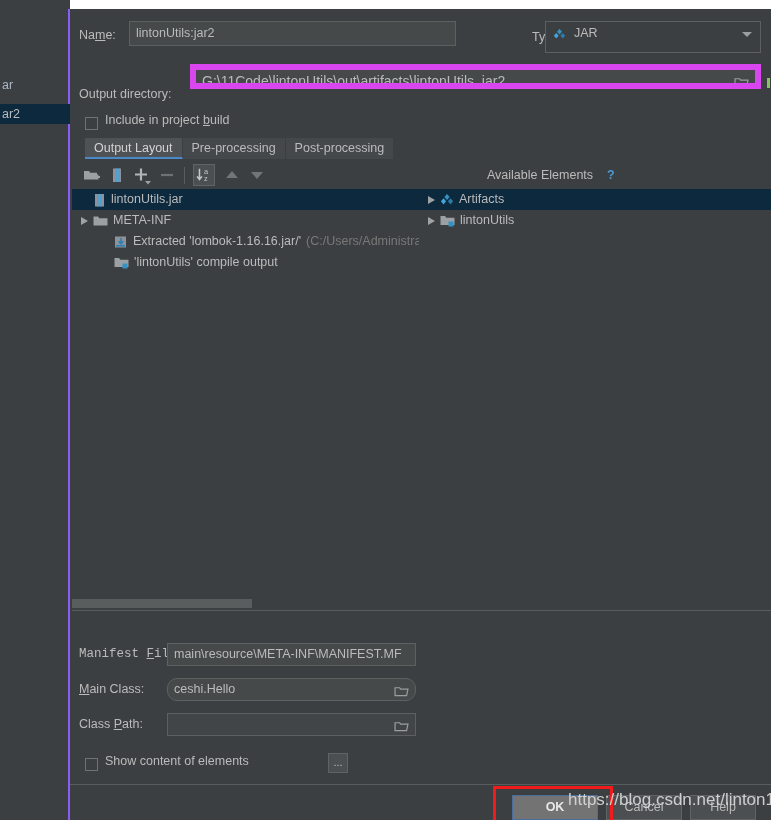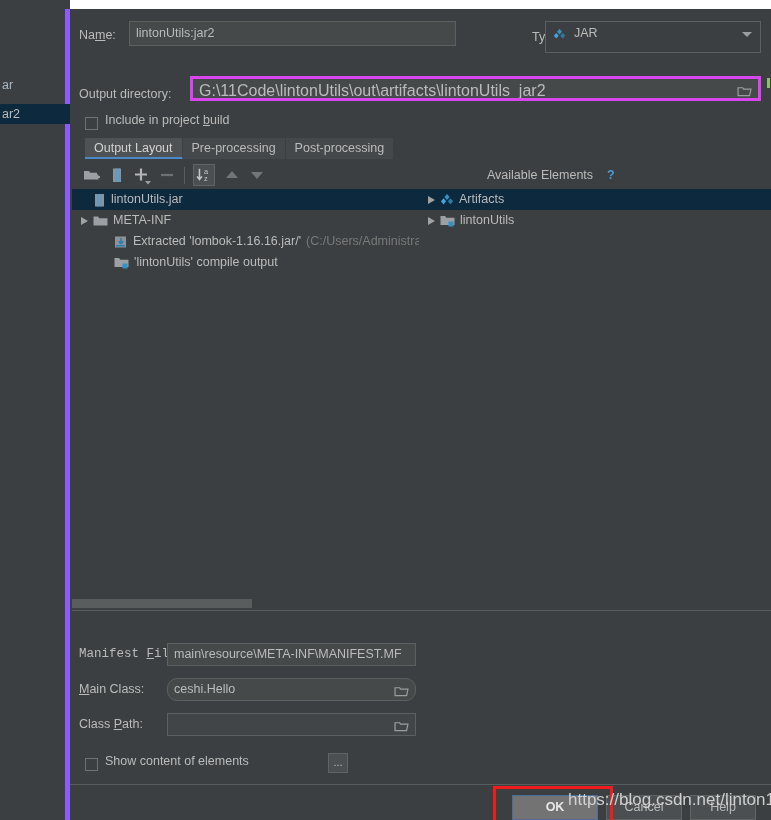--- a/index.html
+++ b/index.html
@@ -26,21 +26,21 @@
     position: absolute; left: 0; top: 0;
     width: 70px; height: 9px;
     background: #3c3f41;
   }
 
   
   .left-pane {
     position: absolute; left: 0; top: 9px;
     width: 70px; height: 811px;
     background: #3c3f41;
-    border-right: 5px solid #8b5cf6;
+    border-right: 2px solid #8b5cf6;
   }
   .left-item {
     position: absolute; left: 0;
     width: 70px; height: 20px;
     color: #a9b7c6;
     font-size: 12.5px;
     line-height: 20px;
     padding-left: 2px;
     white-space: nowrap;
     overflow: hidden;
@@ -90,26 +90,26 @@
   .combo-arrow {
     position: absolute; right: 8px; top: 10px;
     width: 0; height: 0;
     border-left: 5px solid transparent;
     border-right: 5px solid transparent;
     border-top: 5px solid #9b9e9f;
   }
 
   .out-label { position: absolute; left: 9px; top: 73px; }
   .out-input {
-    position: absolute; left: 120px; top: 67px;
+    position: absolute; left: 120px; top: 55px;
     width: 571px; height: 25px;
     background: #45494a;
-    border: 3px solid #d946ef;
-    color: #bbbbbb;
-    font-size: 16px;
+    border: 6px solid #d946ef;
+    color: #bbbbbb;
+    font-size: 14px;
     line-height: 23px;
     padding: 0 30px 0 6px;
     white-space: nowrap; overflow: hidden;
   }
   .folder-btn {
     position: absolute; right: 6px; top: 6px;
     width: 15px; height: 12px;
   }
 
   

